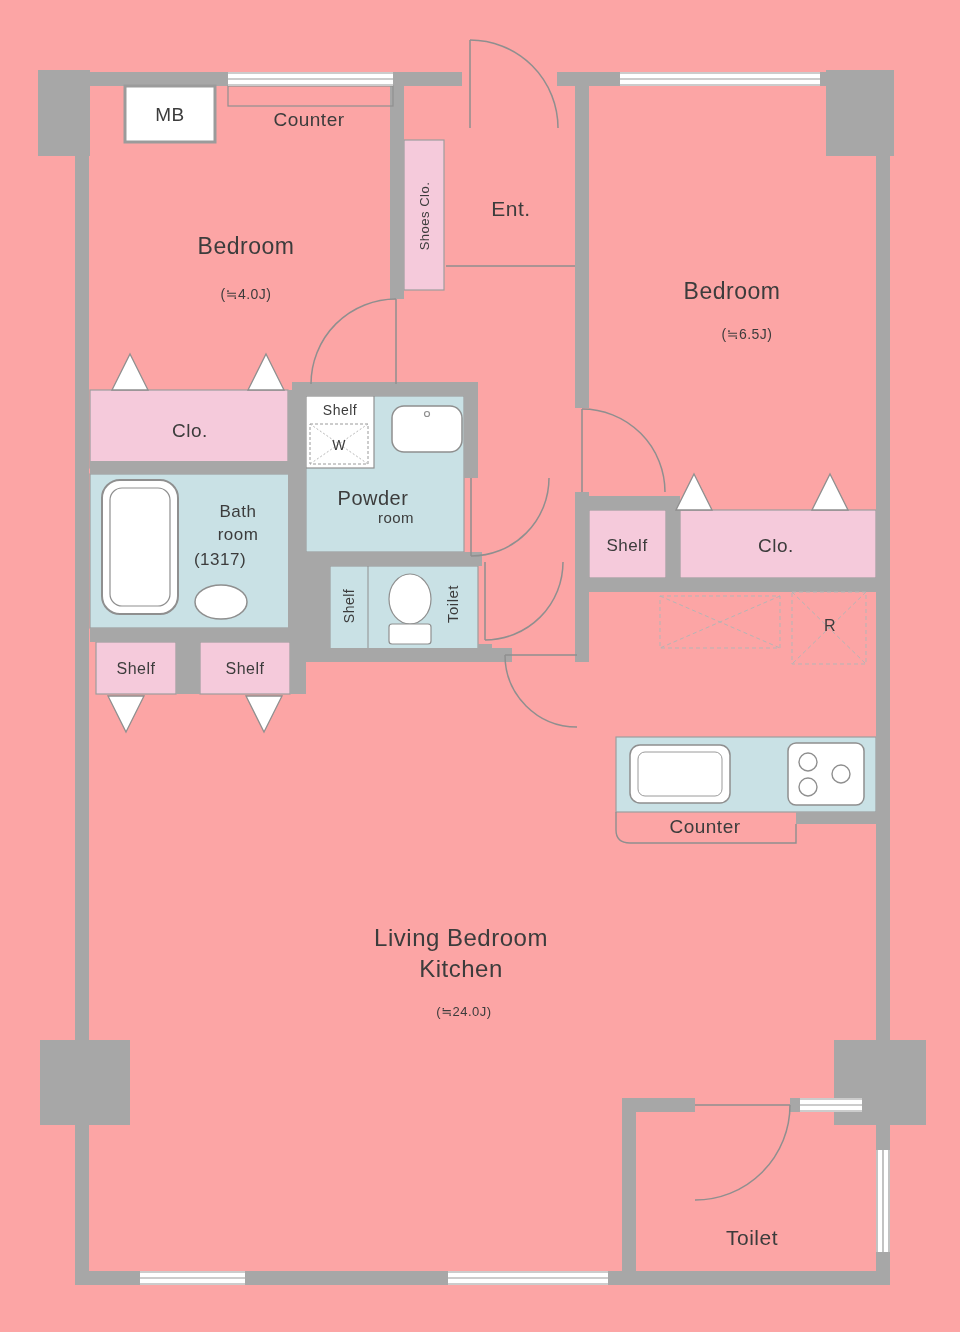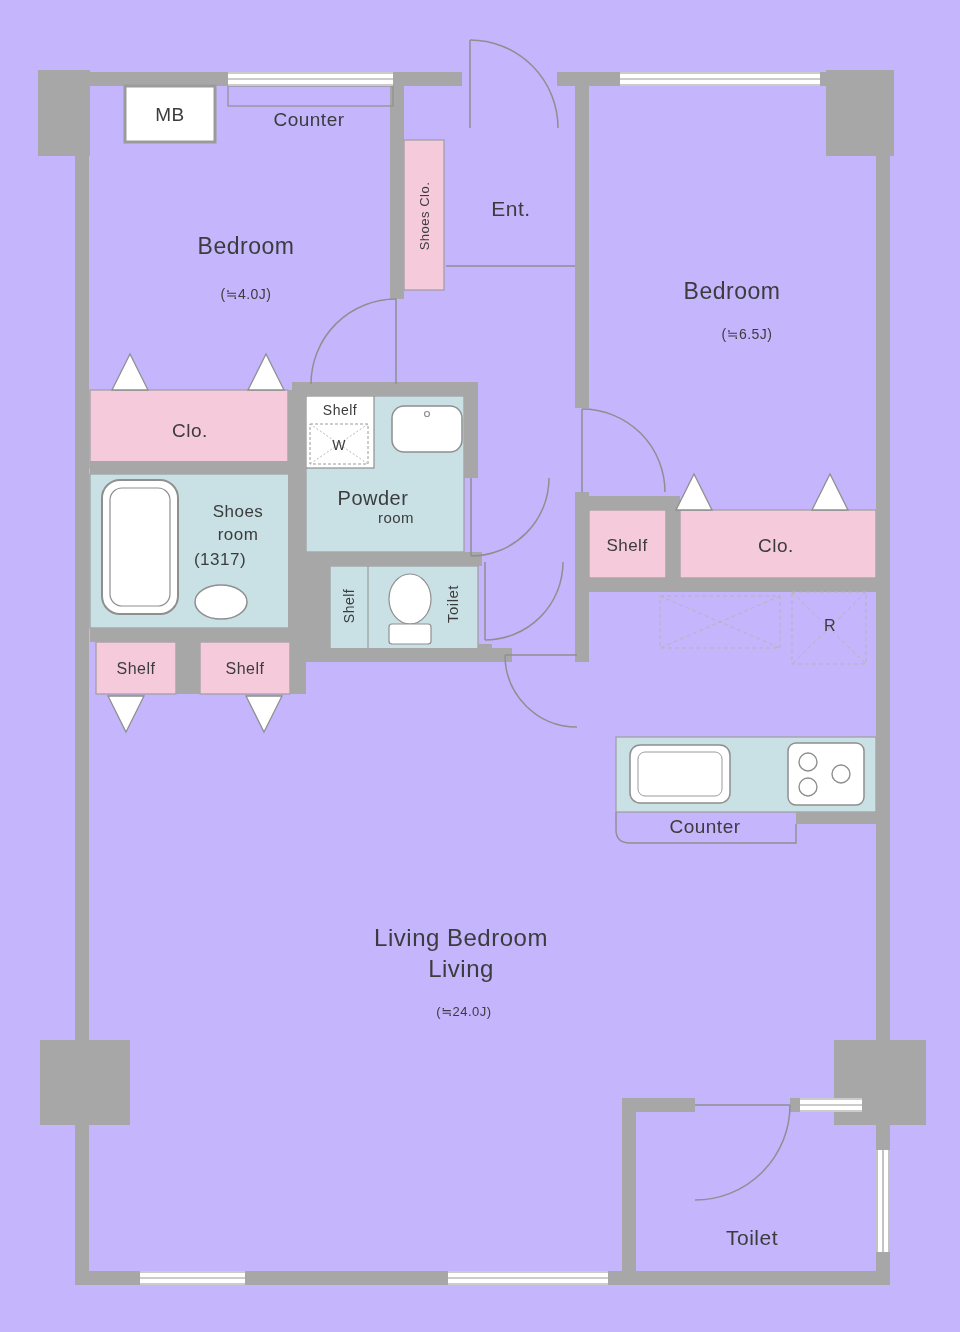--- a/index.html
+++ b/index.html
@@ -4,21 +4,21 @@
 <style>
   :root{
     --wall:#a7a7a7;
     --pink:#f5cadb;
     --blue:#c9e1e5;
     --text:#3c3c3c;
     --line:#8f8f8f;
   }
   *{box-sizing:border-box;margin:0;padding:0}
   body{background:#ffffff;font-family:"Liberation Sans",sans-serif}
-  .plan{position:relative;width:960px;height:1332px;background:#c4b5fd;overflow:hidden}
+  .plan{position:relative;width:960px;height:1332px;background:#fca5a5;overflow:hidden}
   .plan svg{position:absolute;left:0;top:0}
   .labels{position:absolute;left:0;top:0;width:100%;height:100%}
   .lbl{position:absolute;transform:translate(-50%,-50%);color:var(--text);
        white-space:nowrap;letter-spacing:.5px;line-height:1}
   .lbl.v{transform:translate(-50%,-50%) rotate(-90deg)}
   
   .wall{fill:var(--wall)}
   .pink{fill:var(--pink);stroke:#9d9d9d;stroke-width:1.2}
   .blue{fill:var(--blue);stroke:#9d9d9d;stroke-width:1.2}
   .ln{stroke:var(--line);fill:none}
@@ -226,29 +226,29 @@
     <div class="lbl v" style="left:424px;top:216px;font-size:13px">Shoes Clo.</div>
     <div class="lbl" style="left:246px;top:246px;font-size:23px">Bedroom</div>
     <div class="lbl" style="left:246px;top:294px;font-size:14px">(≒4.0J)</div>
     <div class="lbl" style="left:732px;top:291px;font-size:23px">Bedroom</div>
     <div class="lbl" style="left:747px;top:334px;font-size:14px">(≒6.5J)</div>
     <div class="lbl" style="left:190px;top:430px;font-size:19px">Clo.</div>
     <div class="lbl" style="left:340px;top:410px;font-size:14px">Shelf</div>
     <div class="lbl" style="left:339px;top:445px;font-size:14px">W</div>
     <div class="lbl" style="left:373px;top:498px;font-size:20px">Powder</div>
     <div class="lbl" style="left:396px;top:517px;font-size:15px">room</div>
-    <div class="lbl" style="left:238px;top:511px;font-size:17px">Shoes</div>
+    <div class="lbl" style="left:238px;top:511px;font-size:17px">Bath</div>
     <div class="lbl" style="left:238px;top:534px;font-size:17px">room</div>
     <div class="lbl" style="left:220px;top:559px;font-size:17px">(1317)</div>
     <div class="lbl v" style="left:349px;top:606px;font-size:14px">Shelf</div>
     <div class="lbl v" style="left:452px;top:604px;font-size:15px">Toilet</div>
     <div class="lbl" style="left:627px;top:545px;font-size:17px">Shelf</div>
     <div class="lbl" style="left:776px;top:545px;font-size:19px">Clo.</div>
     <div class="lbl" style="left:830px;top:626px;font-size:16px">R</div>
     <div class="lbl" style="left:136px;top:669px;font-size:16px">Shelf</div>
     <div class="lbl" style="left:245px;top:669px;font-size:16px">Shelf</div>
     <div class="lbl" style="left:705px;top:826px;font-size:19px">Counter</div>
     <div class="lbl" style="left:461px;top:938px;font-size:24px">Living Bedroom</div>
-    <div class="lbl" style="left:461px;top:969px;font-size:24px">Living</div>
+    <div class="lbl" style="left:461px;top:969px;font-size:24px">Kitchen</div>
     <div class="lbl" style="left:464px;top:1011px;font-size:13px">(≒24.0J)</div>
     <div class="lbl" style="left:752px;top:1237px;font-size:21px">Toilet</div>
   </div>
 </div>
 
 </body></html>

